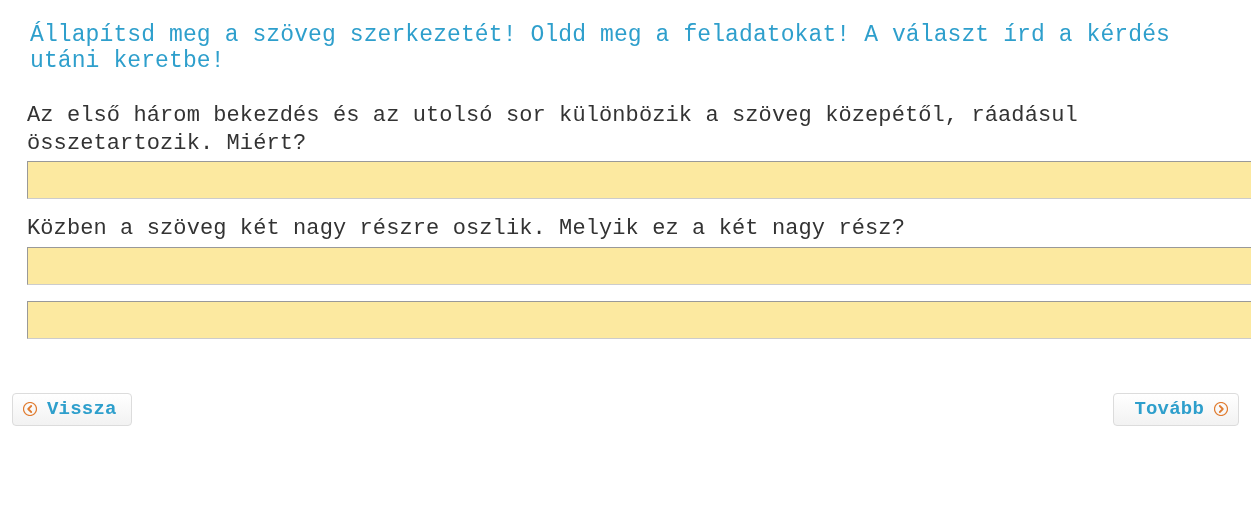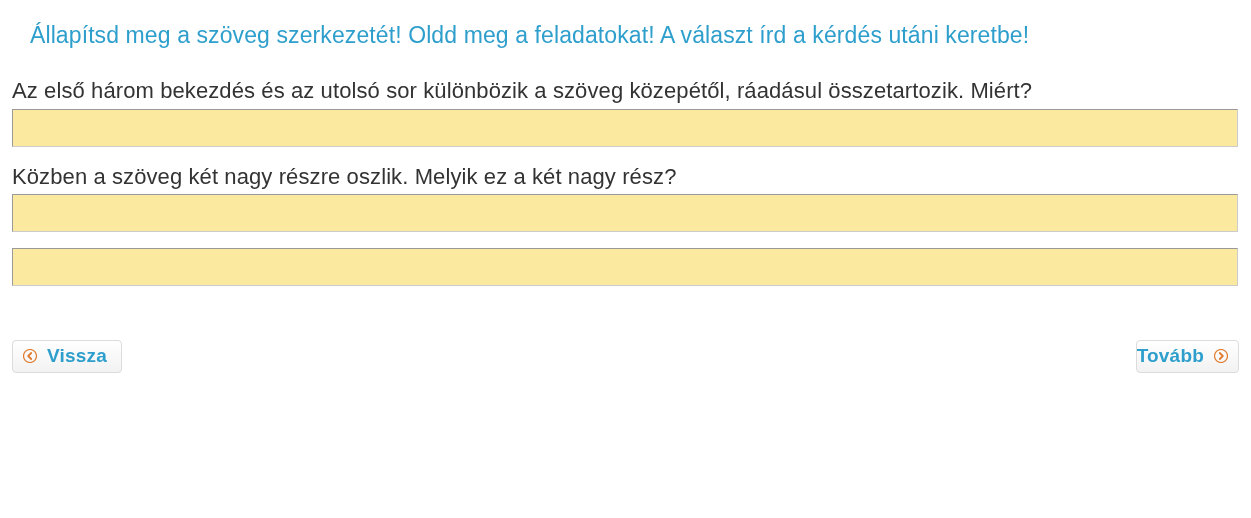--- a/index.html
+++ b/index.html
@@ -10,30 +10,32 @@
     body {
       font-family: "Trebuchet MS", "Lucida Grande", "Lucida Sans Unicode", Arial, sans-serif;
       background: #ffffff;
       width: 1251px;
       height: 518px;
       padding: 0;
       overflow: hidden;
     }
     .container {
       padding: 22px 0 0 0;
+      font-family: Liberation Mono, monospace;
     }
     .header {
       color: #2e9fcc;
       font-size: 23px;
       font-weight: 400;
       padding: 0 18px 28px 30px;
       letter-spacing: 0.1px;
     }
     .question-block {
       padding: 0 27px 0 12px;
+      margin-left: 15px;
     }
     .question-text {
       font-size: 22px;
       color: #333333;
       line-height: 1.25;
       margin-bottom: 4px;
       padding-left: 0;
       letter-spacing: 0.1px;
     }
     .answer-field {
@@ -66,21 +68,21 @@
       color: #2e9fcc;
       font-family: inherit;
       cursor: pointer;
       display: flex;
       align-items: center;
       gap: 10px;
       letter-spacing: 0.2px;
       margin-top: 30px;
     }
     .nav-button.next {
-      padding: 4px 10px 5px 0;
+      padding: 4px 10px 5px 20px;
       align-items: center;
     }
     .arrow-icon {
       width: 14px;
       height: 14px;
       display: inline-flex;
       align-items: center;
       justify-content: center;
     }
     .arrow-icon svg {

